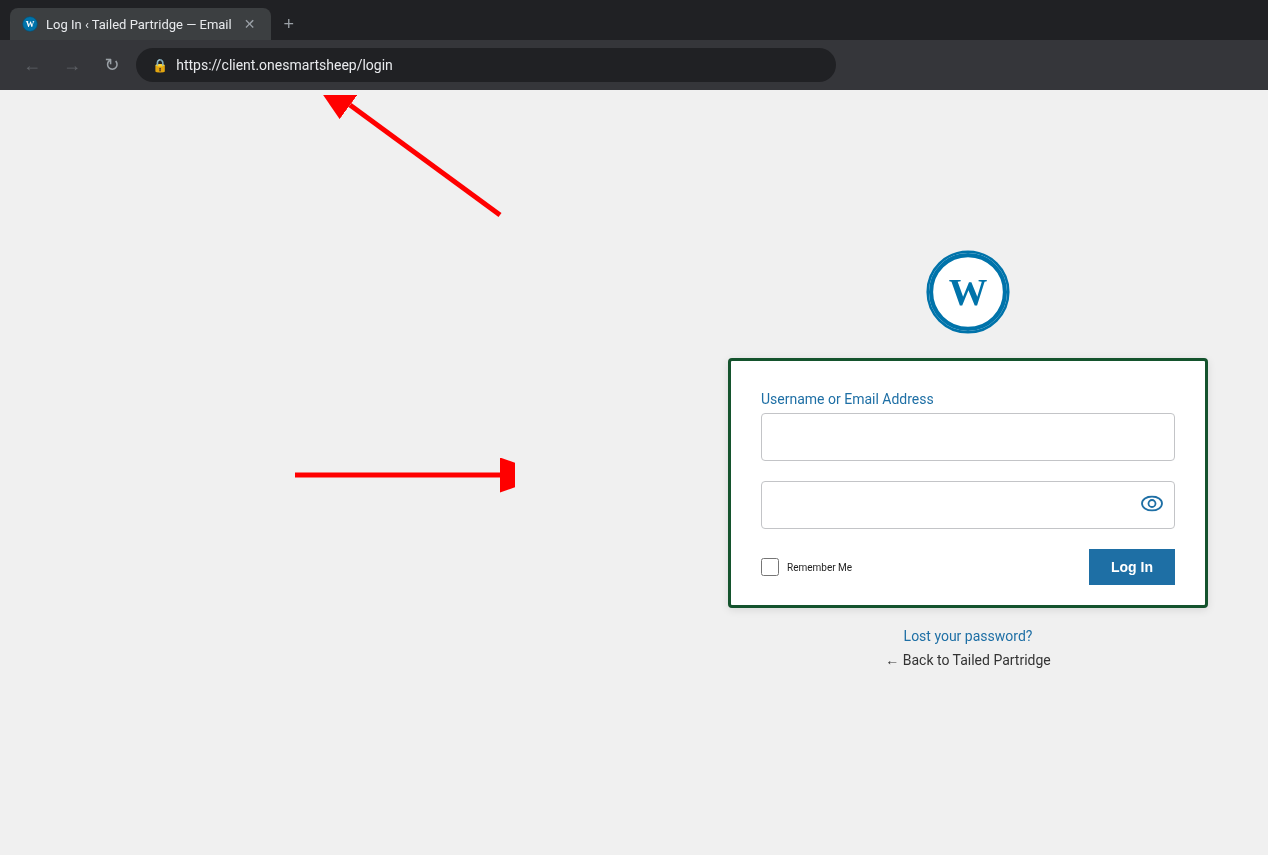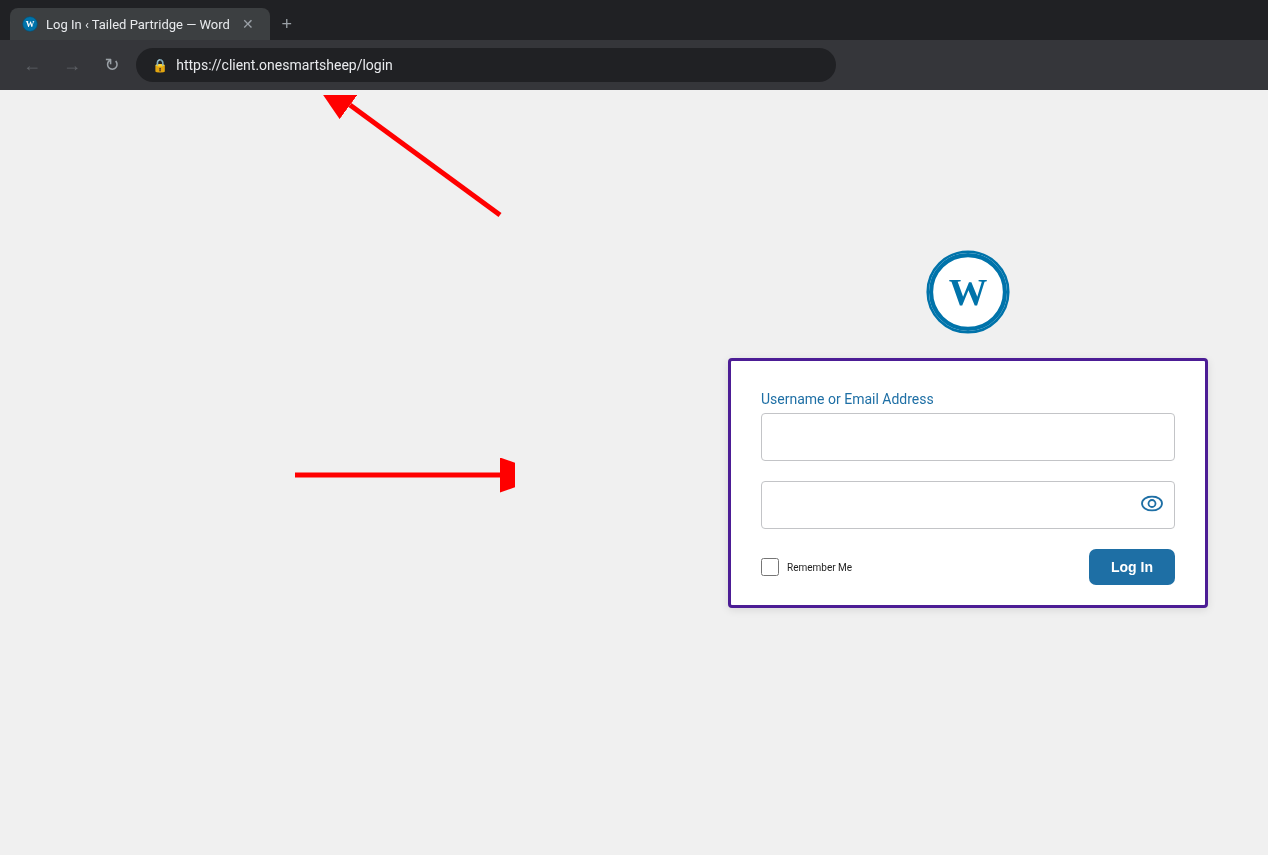--- a/index.html
+++ b/index.html
@@ -149,21 +149,21 @@
       margin-bottom: 20px;
     }
 
     .wp-logo svg {
       width: 84px;
       height: 84px;
     }
 
     .login-form-container {
       background: white;
-      border: 3px solid #4c1d95;
+      border: 3px solid #14532d;
       border-radius: 4px;
       padding: 30px 30px 20px 30px;
       width: 480px;
       box-shadow: 0 2px 8px rgba(0,0,0,0.1);
     }
 
     .form-group {
       margin-bottom: 20px;
     }
 
@@ -221,21 +221,21 @@
 
     .remember-label {
       font-size: 10px;
       color: #1e1e1e;
     }
 
     .login-btn {
       background: #1e6fa5;
       color: white;
       border: none;
-      border-radius: 7px;
+      border-radius: 0;
       padding: 10px 22px;
       font-size: 14px;
       font-weight: 600;
       cursor: pointer;
     }
 
     .form-links {
       margin-top: 20px;
       text-align: center;
       display: flex;
@@ -275,21 +275,21 @@
 
 <div class="browser-chrome">
 
   <div class="tab-bar">
     <div class="tab-active">
 
       <svg class="tab-favicon" viewBox="0 0 24 24" fill="none">
         <circle cx="12" cy="12" r="11" fill="#0073aa" stroke="#005177" stroke-width="1"></circle>
         <text x="12" y="17" font-size="13" font-family="serif" font-weight="bold" fill="white" text-anchor="middle">W</text>
       </svg>
-      <span class="tab-title">Log In ‹ Tailed Partridge — Word</span>
+      <span class="tab-title">Log In ‹ Tailed Partridge — Email</span>
       <span class="tab-close">✕</span>
     </div>
     <button class="new-tab-btn">+</button>
   </div>
 
   <div class="address-bar-row">
     <button class="nav-btn disabled">
       <span>←</span>
     </button>
     <button class="nav-btn disabled">
@@ -359,15 +359,19 @@
       <div class="form-footer">
         <div class="remember-me">
           <input type="checkbox" class="remember-checkbox" style="">
           <span class="remember-label">Remember Me</span>
         </div>
         <button class="login-btn">Log In</button>
       </div>
 
     </div>
 
+    <div class="form-links">
+      <a href="#" class="form-link">Lost your password?</a>
+      <span class="back-link">← Back to Tailed Partridge</span>
+    </div>
 
   </div>
 </div>
 
 </body></html>

